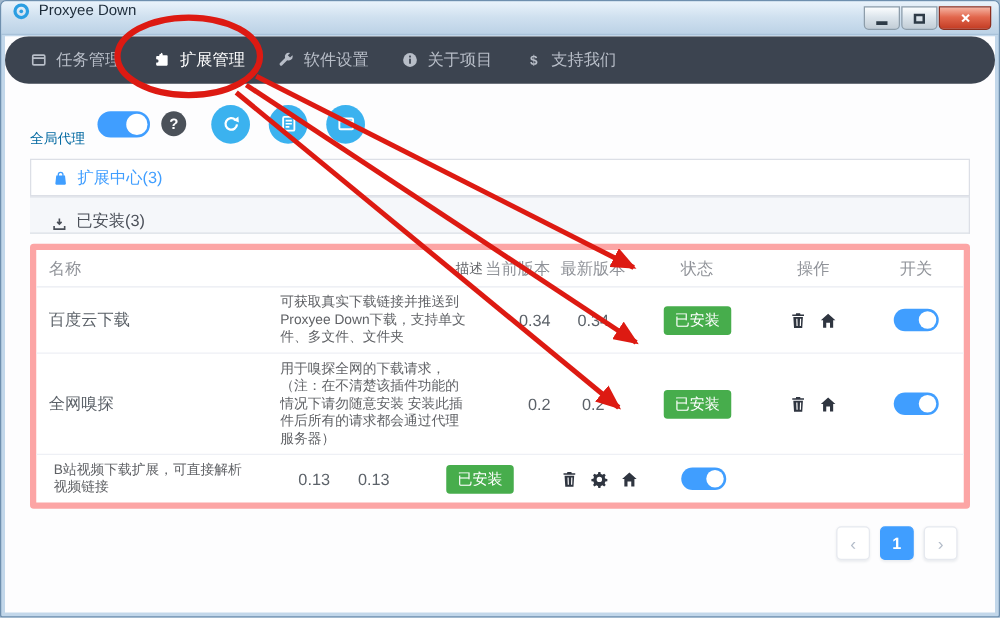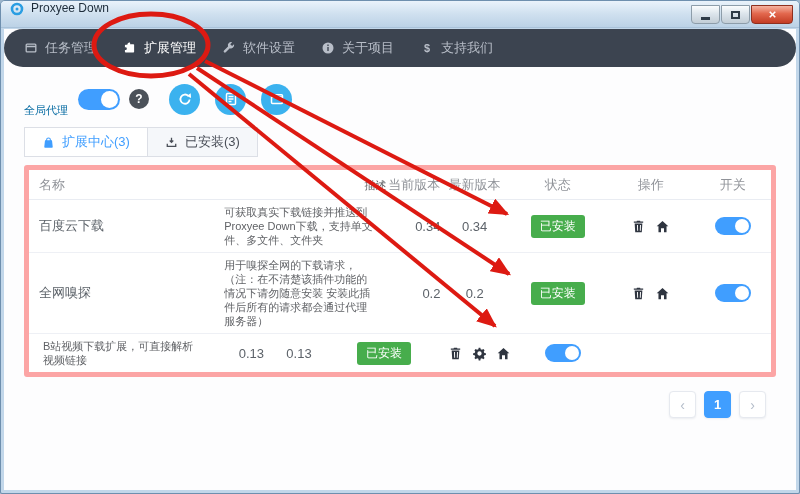--- a/index.html
+++ b/index.html
@@ -29,24 +29,24 @@
   .switch{position:relative;width:42px;height:21px;border-radius:11px;background:#409eff;display:inline-block;cursor:pointer;}
   .switch .knob{position:absolute;top:2px;right:2px;width:17px;height:17px;border-radius:50%;background:#fff;}
   .toolbar .switch{margin-left:10px;}
   .help{width:20px;height:20px;border-radius:50%;background:#4b5159;color:#fff;font-size:12px;font-weight:bold;
     display:inline-flex;align-items:center;justify-content:center;margin-left:9px;cursor:pointer;}
   .tool-btns{display:flex;gap:15px;margin-left:20px;}
   .circle-btn{width:31px;height:31px;border-radius:50%;background:#3bb2ef;border:none;display:flex;
     align-items:center;justify-content:center;color:#fff;cursor:pointer;padding:0;}
   .circle-btn .ic{width:16px;height:16px;display:inline-flex;}
   
-  .tabs{display:flex;margin:12px 20px 0;}
+  .tabs{display:flex;margin:12px 20px 0;flex-direction:column;}
   .tab{display:flex;align-items:center;gap:7px;height:30px;padding:0 17px;font-size:13px;color:#4a4f58;
     background:#f5f7fa;border:1px solid #dcdfe6;cursor:pointer;}
-  .tab + .tab{border-left:none;}
+  .tab + .tab{border-left:none;align-items:flex-end;}
   .tab.active{background:#fff;color:#409eff;}
   .tab .ic{width:13px;height:13px;display:inline-flex;}
   
   .tablewrap{margin:8px 20px 0;border:5px solid #fca5a5;border-radius:3px;background:#fff;}
   .thead{display:flex;height:30px;align-items:center;border-bottom:1px solid #e9ecf2;}
   .th{font-size:13px;color:#909399;}
   .tr{display:flex;align-items:center;border-top:1px solid #eef0f5;padding:5px 0;}
   .tr:first-of-type{border-top:none;}
   .td{font-size:13px;color:#5c6269;}
   .c1{width:185px;padding-left:10px;}

